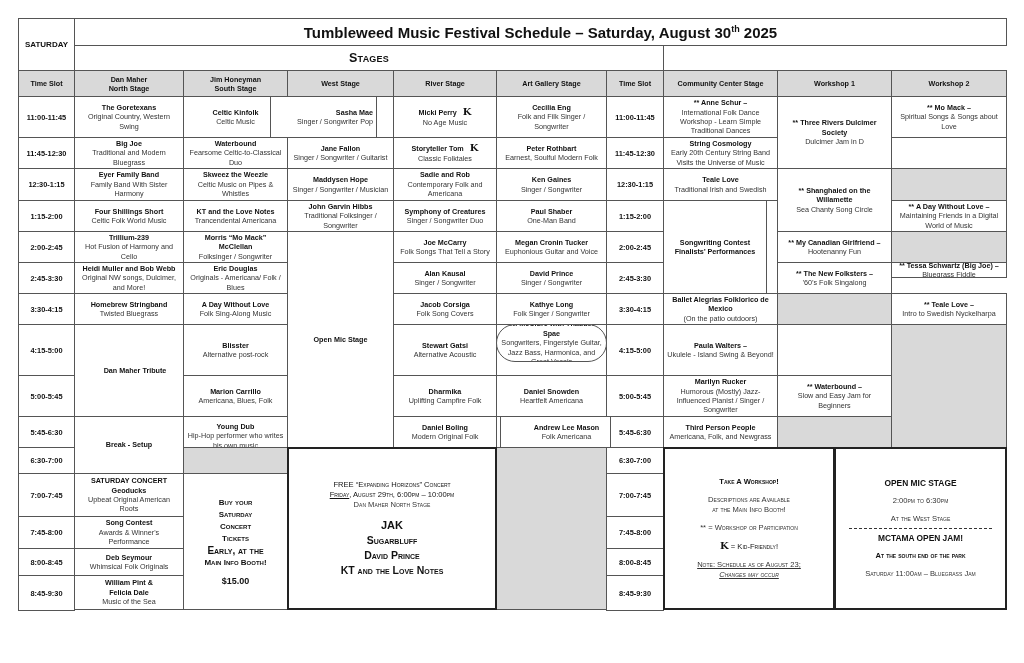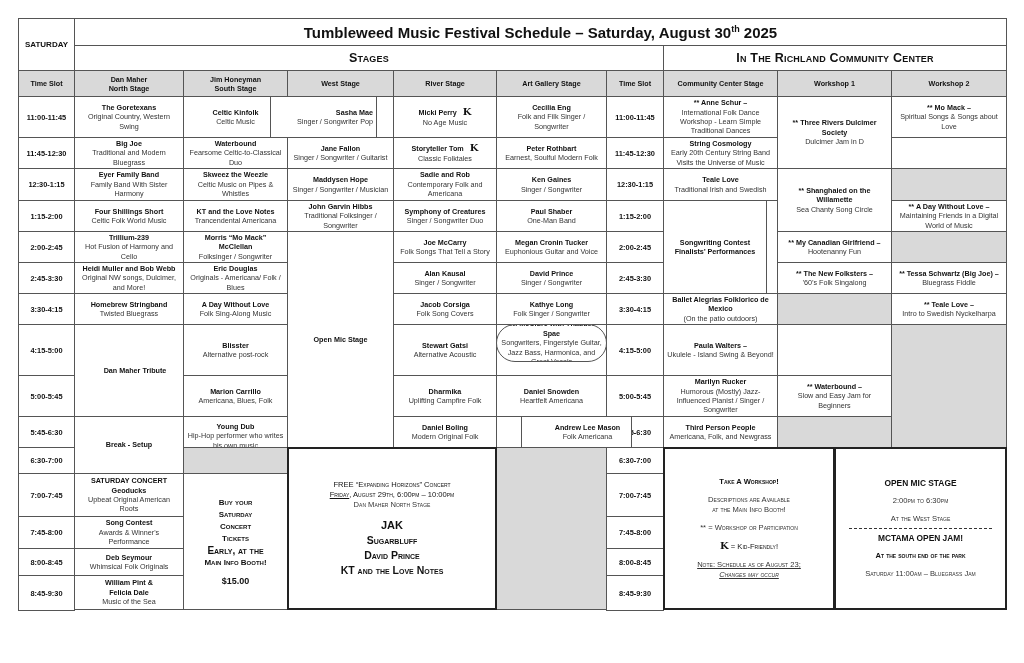--- a/index.html
+++ b/index.html
@@ -33,23 +33,20 @@
 
   <div class="cell" style="left:18px;top:18px;width:57px;height:53px;">
     <span class="day">SATURDAY</span>
   </div>
   <div class="cell" style="left:74px;top:18px;width:933px;height:28px;">
     <span class="title"><span>Tumbleweed Music Festival Schedule – Saturday, August 30</span><sup>th</sup><span> 2025</span></span>
   </div>
   <div class="cell" style="left:74px;top:45px;width:590px;height:26px;">
     <span class="section">Stages</span>
   </div>
-  <div class="cell" style="left:663px;top:45px;width:344px;height:26px;">
-    <span class="section">In The Richland Community Center</span>
-  </div>
 
   <div class="cell hdr" style="left:18px;top:70px;width:57px;height:27px;">
       <span>Time Slot</span>
     </div>
   <div class="cell hdr" style="left:74px;top:70px;width:110px;height:27px;">
       <span>Dan Maher</span>
       <span>North Stage</span>
     </div>
   <div class="cell hdr" style="left:183px;top:70px;width:105px;height:27px;">
       <span>Jim Honeyman</span>
@@ -367,21 +364,21 @@
       <span class="ds">Folk Singer / Songwriter</span>
     </div>
   <div class="cell" style="left:496px;top:324px;width:111px;height:38px;border-radius:24px;">
       <span class="nm">J.W. McClure with Thaddeus Spae</span>
       <span class="ds">Songwriters, Fingerstyle Guitar, Jazz Bass, Harmonica, and Great Vocals</span>
     </div>
   <div class="cell" style="left:496px;top:375px;width:111px;height:42px;">
       <span class="nm">Daniel Snowden</span>
       <span class="ds">Heartfelt Americana</span>
     </div>
-  <div class="cell" style="left:521px;top:416px;width:111px;height:32px;padding-left:25px;">
+  <div class="cell" style="left:500px;top:416px;width:111px;height:32px;padding-left:25px;">
       <span class="nm">Andrew Lee Mason</span>
       <span class="ds">Folk Americana</span>
     </div>
   <div class="cell gray" style="left:496px;top:447px;width:111px;height:163px;"></div>
 
   <div class="cell thick" style="left:287px;top:447px;width:210px;height:163px;">
     <span class="box-line sc">FREE “Expanding Horizons” Concert</span>
     <span class="box-line sc"><span class="u">Friday</span><span>, August 29th, 6:00pm – 10:00pm</span></span>
     <span class="box-line sc" style="color:#333;">Dan Maher North Stage</span>
     <span class="gap"></span>
@@ -450,21 +447,21 @@
       <span class="nm">**  Mo Mack –</span>
       <span class="ds">Spiritual Songs &amp; Songs about Love</span>
     </div>
   <div class="cell" style="left:891px;top:137px;width:116px;height:32px;"></div>
   <div class="cell gray" style="left:891px;top:168px;width:116px;height:33px;"></div>
   <div class="cell" style="left:891px;top:200px;width:116px;height:32px;">
       <span class="nm">**  A Day Without Love –</span>
       <span class="ds">Maintaining Friends in a Digital World of Music</span>
     </div>
   <div class="cell gray" style="left:891px;top:231px;width:116px;height:32px;"></div>
-  <div class="cell" style="left:891px;top:262px;width:116px;height:32px;">
+  <div class="cell" style="left:891px;top:262px;width:116px;height:16px;">
       <span class="nm">**  Tessa Schwartz (Big Joe) –</span>
       <span class="ds">Bluegrass Fiddle</span>
     </div>
   <div class="cell" style="left:891px;top:293px;width:116px;height:32px;">
       <span class="nm">**  Teale Love –</span>
       <span class="ds">Intro to Swedish Nyckelharpa</span>
     </div>
   <div class="cell gray" style="left:891px;top:324px;width:116px;height:124px;"></div>
 
   <div class="cell thick" style="left:663px;top:447px;width:172px;height:163px;">

